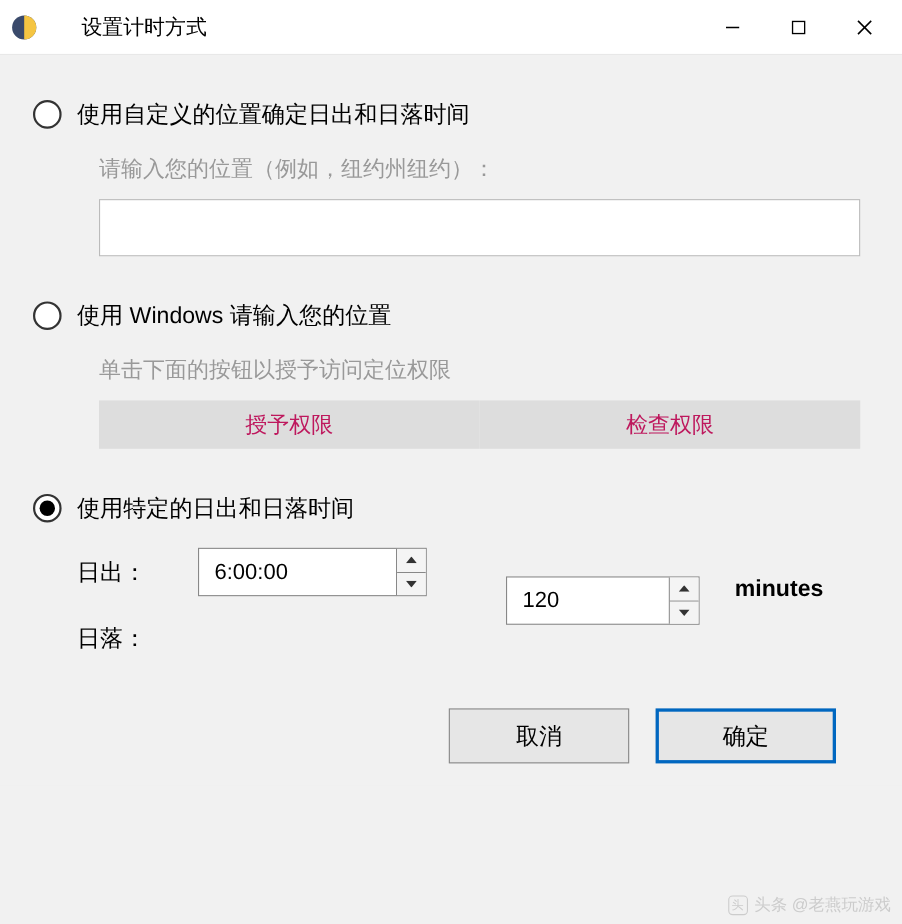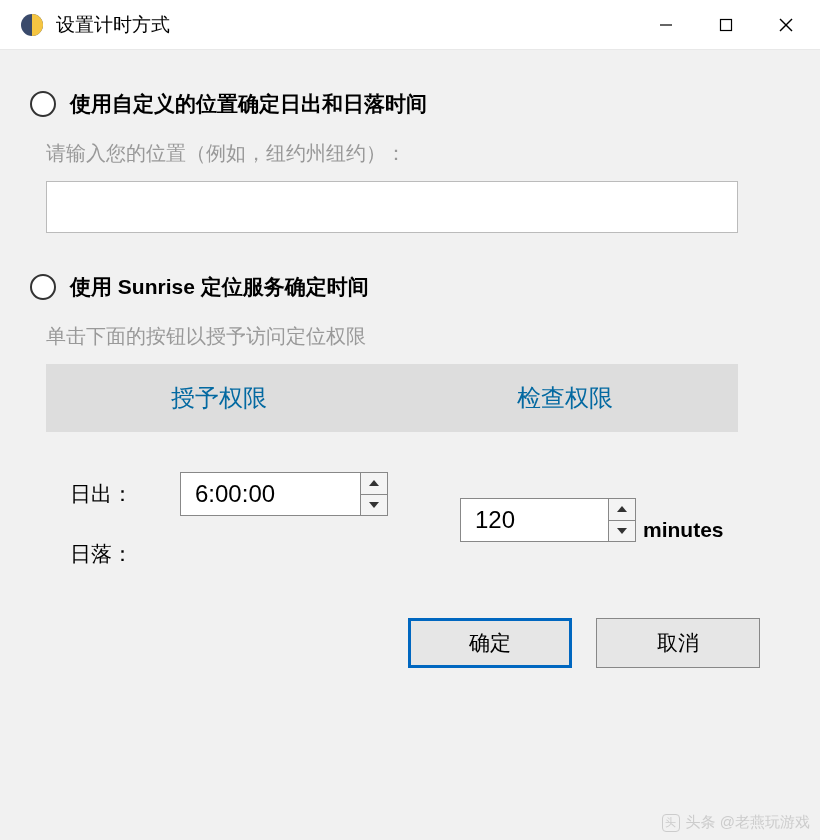--- a/index.html
+++ b/index.html
@@ -9,22 +9,23 @@
       width: 820px;
       height: 840px;
       overflow: hidden;
       color: #000;
     }
     .titlebar {
       height: 50px;
       background: #fff;
       display: flex;
       align-items: center;
-      padding: 0 4px 0 20px;
+      padding: 0 4px 0 10px;
       border-bottom: 1px solid #e8e8e8;
+      gap: 28px;
     }
     .app-icon {
       width: 24px; height: 24px;
       margin-right: 12px;
       position: relative;
     }
     .app-icon svg { width: 24px; height: 24px; }
     .title { font-size: 19px; flex: 1; }
     .win-controls { display: flex; gap: 0; }
     .win-btn {
@@ -34,86 +35,85 @@
     }
     .win-btn svg { width: 14px; height: 14px; }
     .content {
       padding: 40px 30px 20px 30px;
       background: #f1f1f1;
     }
     .section { margin-bottom: 40px; }
     .radio-row {
       display: flex; align-items: center; gap: 14px;
       margin-bottom: 22px;
-      font-weight: bold;
     }
     .radio {
       width: 26px; height: 26px; border: 2px solid #333;
       border-radius: 50%; display: flex;
       align-items: center; justify-content: center;
       background: #fff;
       flex-shrink: 0;
     }
     .radio.checked::after {
       content: ""; width: 14px; height: 14px;
       background: #000; border-radius: 50%;
     }
     .radio-label { font-size: 21px; }
     .sub {
-      margin-left: 16px;
+      margin-left: 60px;
     }
     .hint { color: #999; font-size: 20px; margin-bottom: 14px; }
     .loc-input {
       width: 692px; height: 52px;
       background: #fff; border: 1px solid #bbb;
       font-size: 18px; padding: 0 10px;
     }
     .perm-row {
       display: flex; gap: 0; margin-top: 6px;
     }
     .perm-btn {
-      width: 346px; height: 68px;
+      width: 346px; height: 44px;
       background: #ddd; border: none;
-      color: #0369a1; font-size: 24px;
+      color: #be185d; font-size: 20px;
       display: flex; align-items: center; justify-content: center;
     }
     .time-grid {
       display: grid;
       grid-template-columns: 110px 220px 60px auto;
       row-gap: 24px;
       align-items: center;
       margin-left: 40px;
     }
     .time-lbl { font-size: 21px; }
     .spinner {
       display: flex; height: 44px;
       border: 1px solid #888;
       background: #fff;
     }
     .spinner.time { width: 208px; }
     .spinner.dur { width: 176px; }
     .spinner-val {
       flex: 1; display: flex; align-items: center;
-      padding: 0 14px; font-size: 24px;
+      padding: 0 14px; font-size: 20px;
       border-right: 1px solid #888;
     }
     .spinner-btns {
       width: 26px; display: flex; flex-direction: column;
     }
     .spin-btn {
       flex: 1; display: flex; align-items: center; justify-content: center;
       border-bottom: 1px solid #888;
       cursor: pointer;
       background: #f4f4f4;
     }
     .spin-btn:last-child { border-bottom: none; }
     .spin-btn svg { width: 10px; height: 6px; }
     .dur-col { display: flex; flex-direction: column; gap: 18px; }
     .dur-label { font-size: 21px; }
-    .dur-row { display: flex; align-items: flex-end; gap: 7px; }
+    .dur-row { display: flex; align-items: flex-start; gap: 32px; }
     .dur-unit { font-size: 21px; font-weight: bold; }
     .footer {
       margin-top: 50px;
       display: flex; justify-content: flex-end; gap: 24px;
       padding-right: 30px;
     }
     .btn {
       width: 164px; height: 50px;
       font-size: 21px;
       background: #e6e6e6;
@@ -175,32 +175,36 @@
     </div>
     <div class="sub">
       <div class="hint">请输入您的位置（例如，纽约州纽约）：</div>
       <input class="loc-input" value="" style="">
     </div>
   </div>
 
   <div class="section">
     <div class="radio-row">
       <div class="radio"></div>
-      <div class="radio-label">使用 Sunrise 定位服务确定时间</div>
+      <div class="radio-label">使用 Windows 请输入您的位置</div>
     </div>
     <div class="sub">
       <div class="hint">单击下面的按钮以授予访问定位权限</div>
       <div class="perm-row">
         <div class="perm-btn">授予权限</div>
         <div class="perm-btn">检查权限</div>
       </div>
     </div>
   </div>
 
   <div class="section">
+    <div class="radio-row">
+      <div class="radio checked"></div>
+      <div class="radio-label">使用特定的日出和日落时间</div>
+    </div>
     <div class="time-grid">
       <div class="time-lbl">日出：</div>
       <div class="spinner time">
         <div class="spinner-val">6:00:00</div>
         <div class="spinner-btns">
           <div class="spin-btn">
               <svg viewBox="0 0 10 6">
                 <polygon points="5,0 10,6 0,6" fill="#333"></polygon>
               </svg>
             </div>
@@ -232,21 +236,21 @@
           <div class="dur-unit">minutes</div>
         </div>
       </div>
 
       <div class="time-lbl">日落：</div>
       <div></div>
     </div>
   </div>
 
   <div class="footer">
+    <div class="btn">取消</div>
     <div class="btn primary">确定</div>
-    <div class="btn">取消</div>
   </div>
 </div>
 
 <div class="watermark">
   <div class="wm-icon">头</div>
   <span>头条 @老燕玩游戏</span>
 </div>
 
 </body></html>

